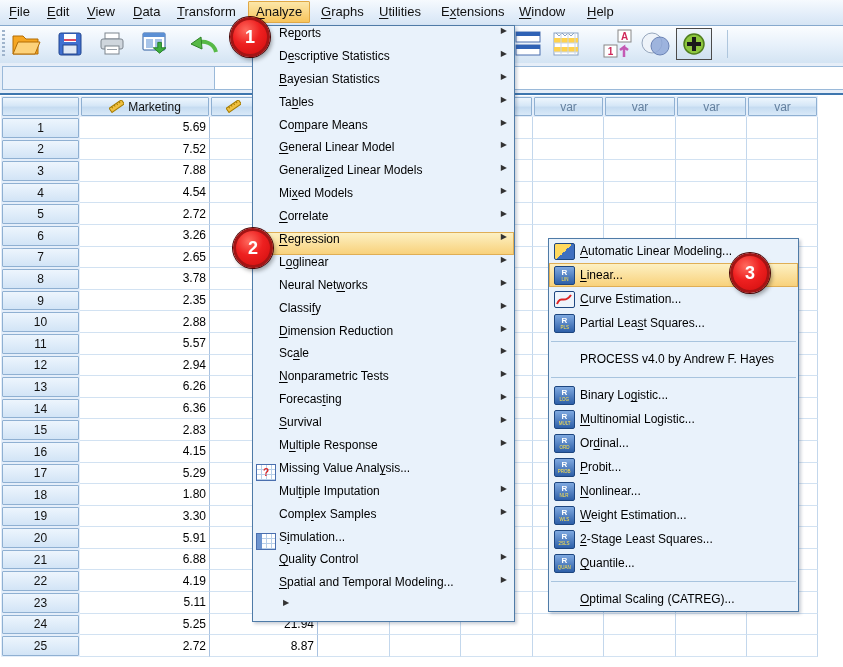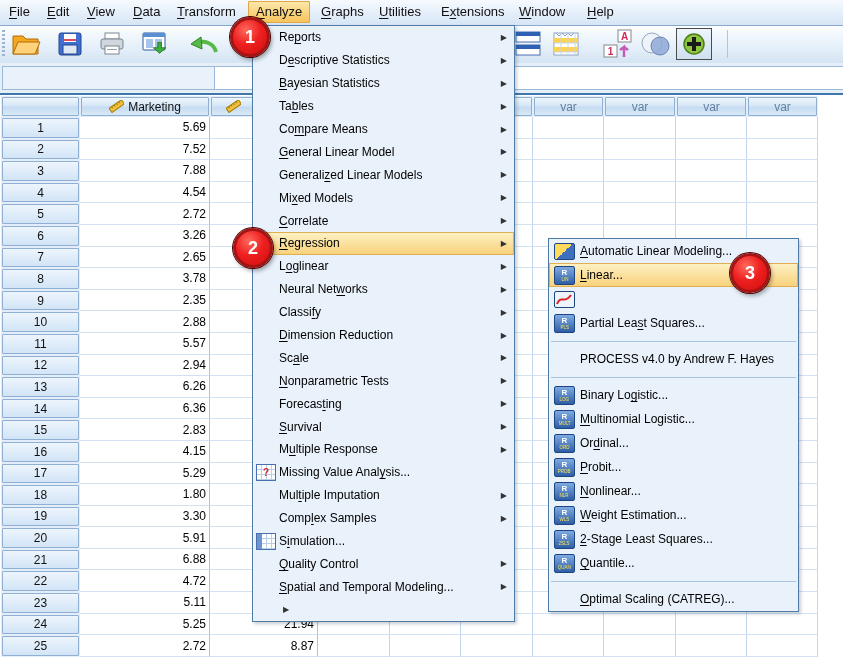--- a/index.html
+++ b/index.html
@@ -49,21 +49,21 @@
   .hcell .ric-gap{margin-right:4px;display:inline-flex;}
   .rowhead{background:linear-gradient(#edf5fd,#d2e4f6);}
   .cell{background:#fff;border-right:1px solid #c3d7ec;border-bottom:1px solid #d2e2f2;
         display:flex;align-items:center;justify-content:flex-end;padding-right:3px;
         font-size:12px;overflow:hidden;}
   .cell.c1,.cell.c2{border-right:1px solid #a9c2e0;}
 
   
   .menu{position:absolute;left:252px;top:25px;width:261px;background:#e9f2fb;
         border:1px solid #4f7ba7;box-shadow:2px 2px 3px rgba(40,60,90,.25);z-index:10;}
-  .mi{height:22.9px;display:flex;align-items:center;font-size:12px;color:#000;}
+  .mi{height:22.9px;display:flex;font-size:12px;color:#000;}
   .mi-ic{width:26px;flex:none;display:flex;align-items:center;justify-content:center;}
   .mi-lb{flex:1;white-space:nowrap;overflow:hidden;}
   .arr{flex:none;font-size:8px;color:#333;margin-right:7px;margin-left:4px;}
   .mi.hl,.smi.hl{background:linear-gradient(#fdf2c6,#f8d078);box-shadow:inset 0 0 0 1px #dfae55;}
 
   .submenu{position:absolute;left:505px;top:238px;width:249px;background:#e9f2fb;
            border:1px solid #4f7ba7;box-shadow:2px 2px 3px rgba(40,60,90,.25);z-index:12;margin-left:43px;}
   .smi{height:24px;display:flex;align-items:center;font-size:12px;color:#000;}
   .smi-ic{width:31px;flex:none;display:flex;align-items:center;justify-content:center;}
   .sep{height:6px;margin:0 2px;border-bottom:1px solid #a8c4de;margin-bottom:5px;height:1px;margin-top:5px;}
@@ -437,21 +437,21 @@
       <div class="cell c1">6.88</div>
       <div class="cell c2"></div>
       <div class="cell"></div>
       <div class="cell"></div>
       <div class="cell"></div>
       <div class="cell"></div>
       <div class="cell"></div>
       <div class="cell"></div>
       <div class="cell"></div>
       <div class="rowhead">22</div>
-      <div class="cell c1">4.72</div>
+      <div class="cell c1">4.19</div>
       <div class="cell c2"></div>
       <div class="cell"></div>
       <div class="cell"></div>
       <div class="cell"></div>
       <div class="cell"></div>
       <div class="cell"></div>
       <div class="cell"></div>
       <div class="cell"></div>
       <div class="rowhead">23</div>
       <div class="cell c1">5.11</div>
@@ -637,20 +637,21 @@
         <span class="mi-lb"><span class="u">L</span>inear...</span>
       </div>
       <div class="smi">
         <span class="smi-ic">
           <span class="cic">
             <svg width="17" height="13" viewBox="0 0 17 13">
               <path d="M1 11 C5 1 8 12 15 2" stroke="#d22" stroke-width="2" fill="none"></path>
             </svg>
           </span>
         </span>
+        <span class="mi-lb"><span class="u">C</span>urve Estimation...</span>
       </div>
       <div class="smi">
         <span class="smi-ic">
           <span class="ric">
             <b>R</b>
             <i>PLS</i>
           </span>
         </span>
         <span class="mi-lb">Partial Lea<span class="u">s</span>t Squares...</span>
       </div>

